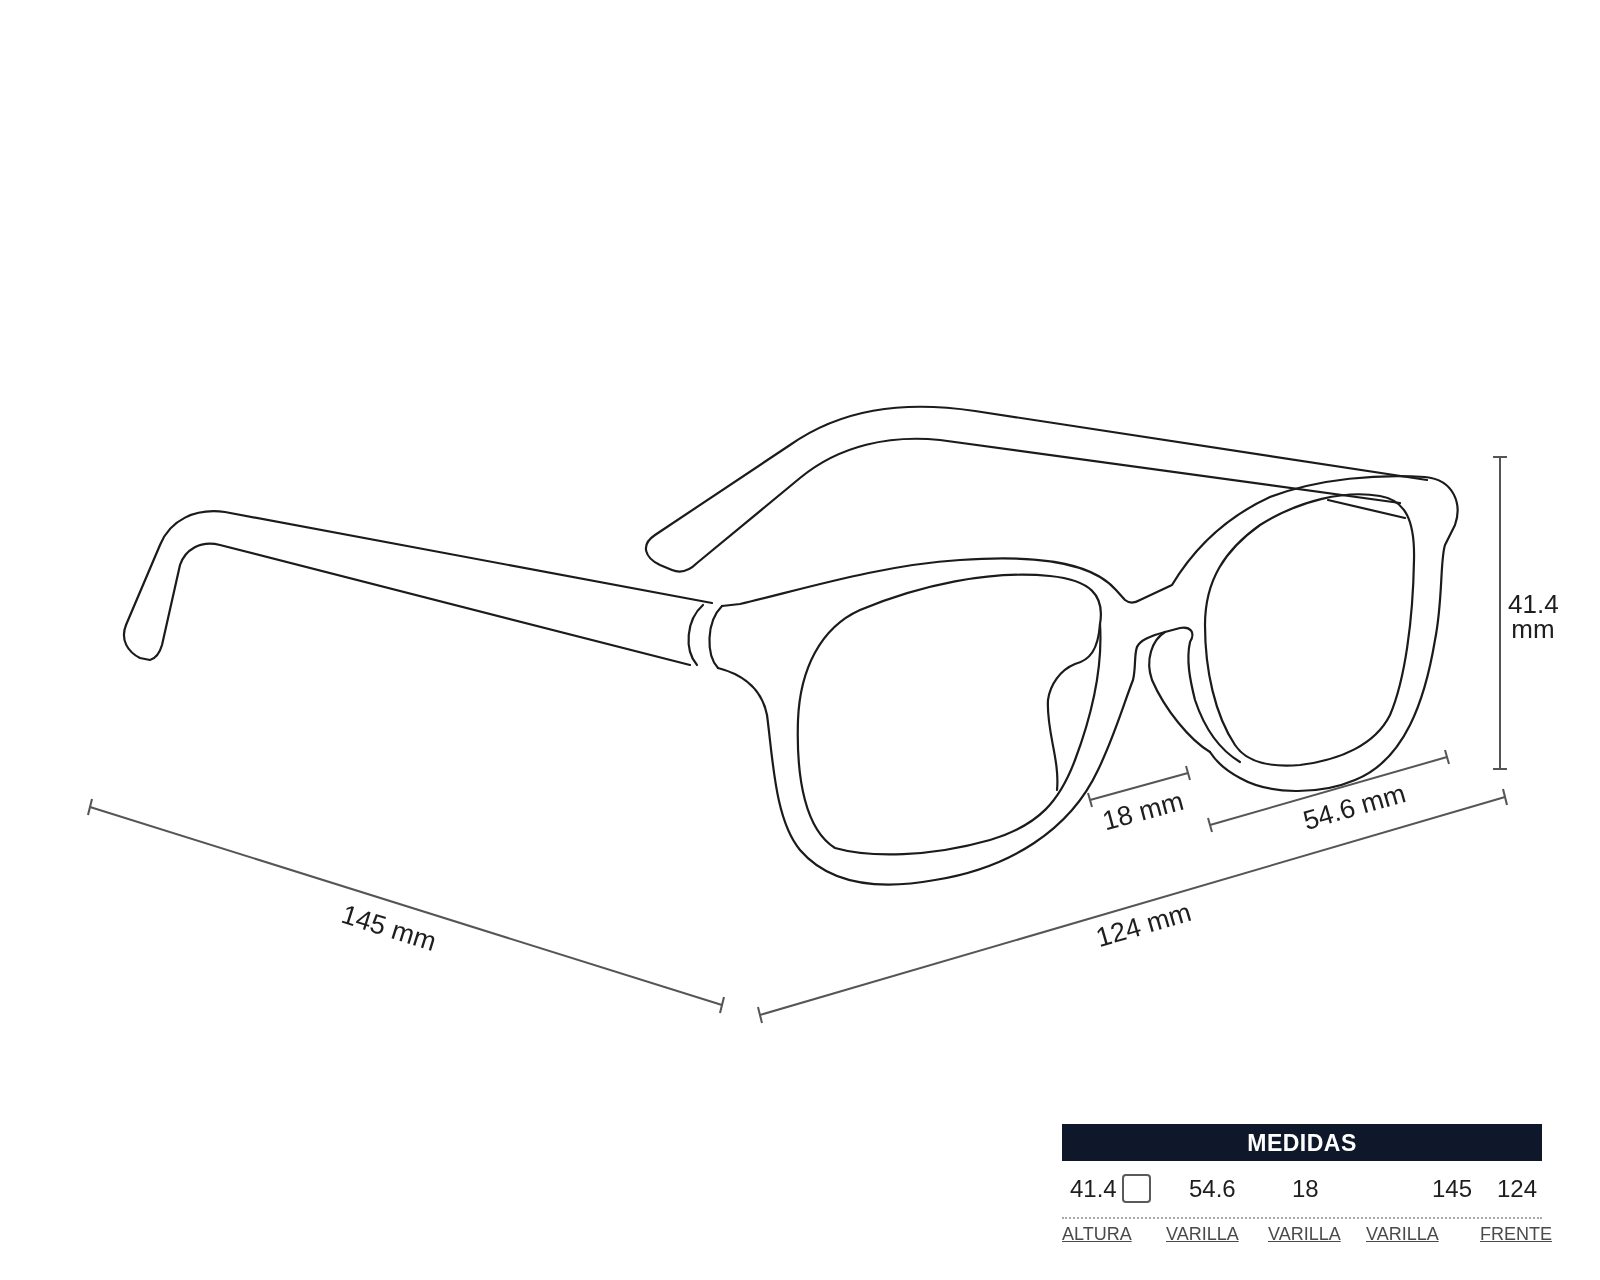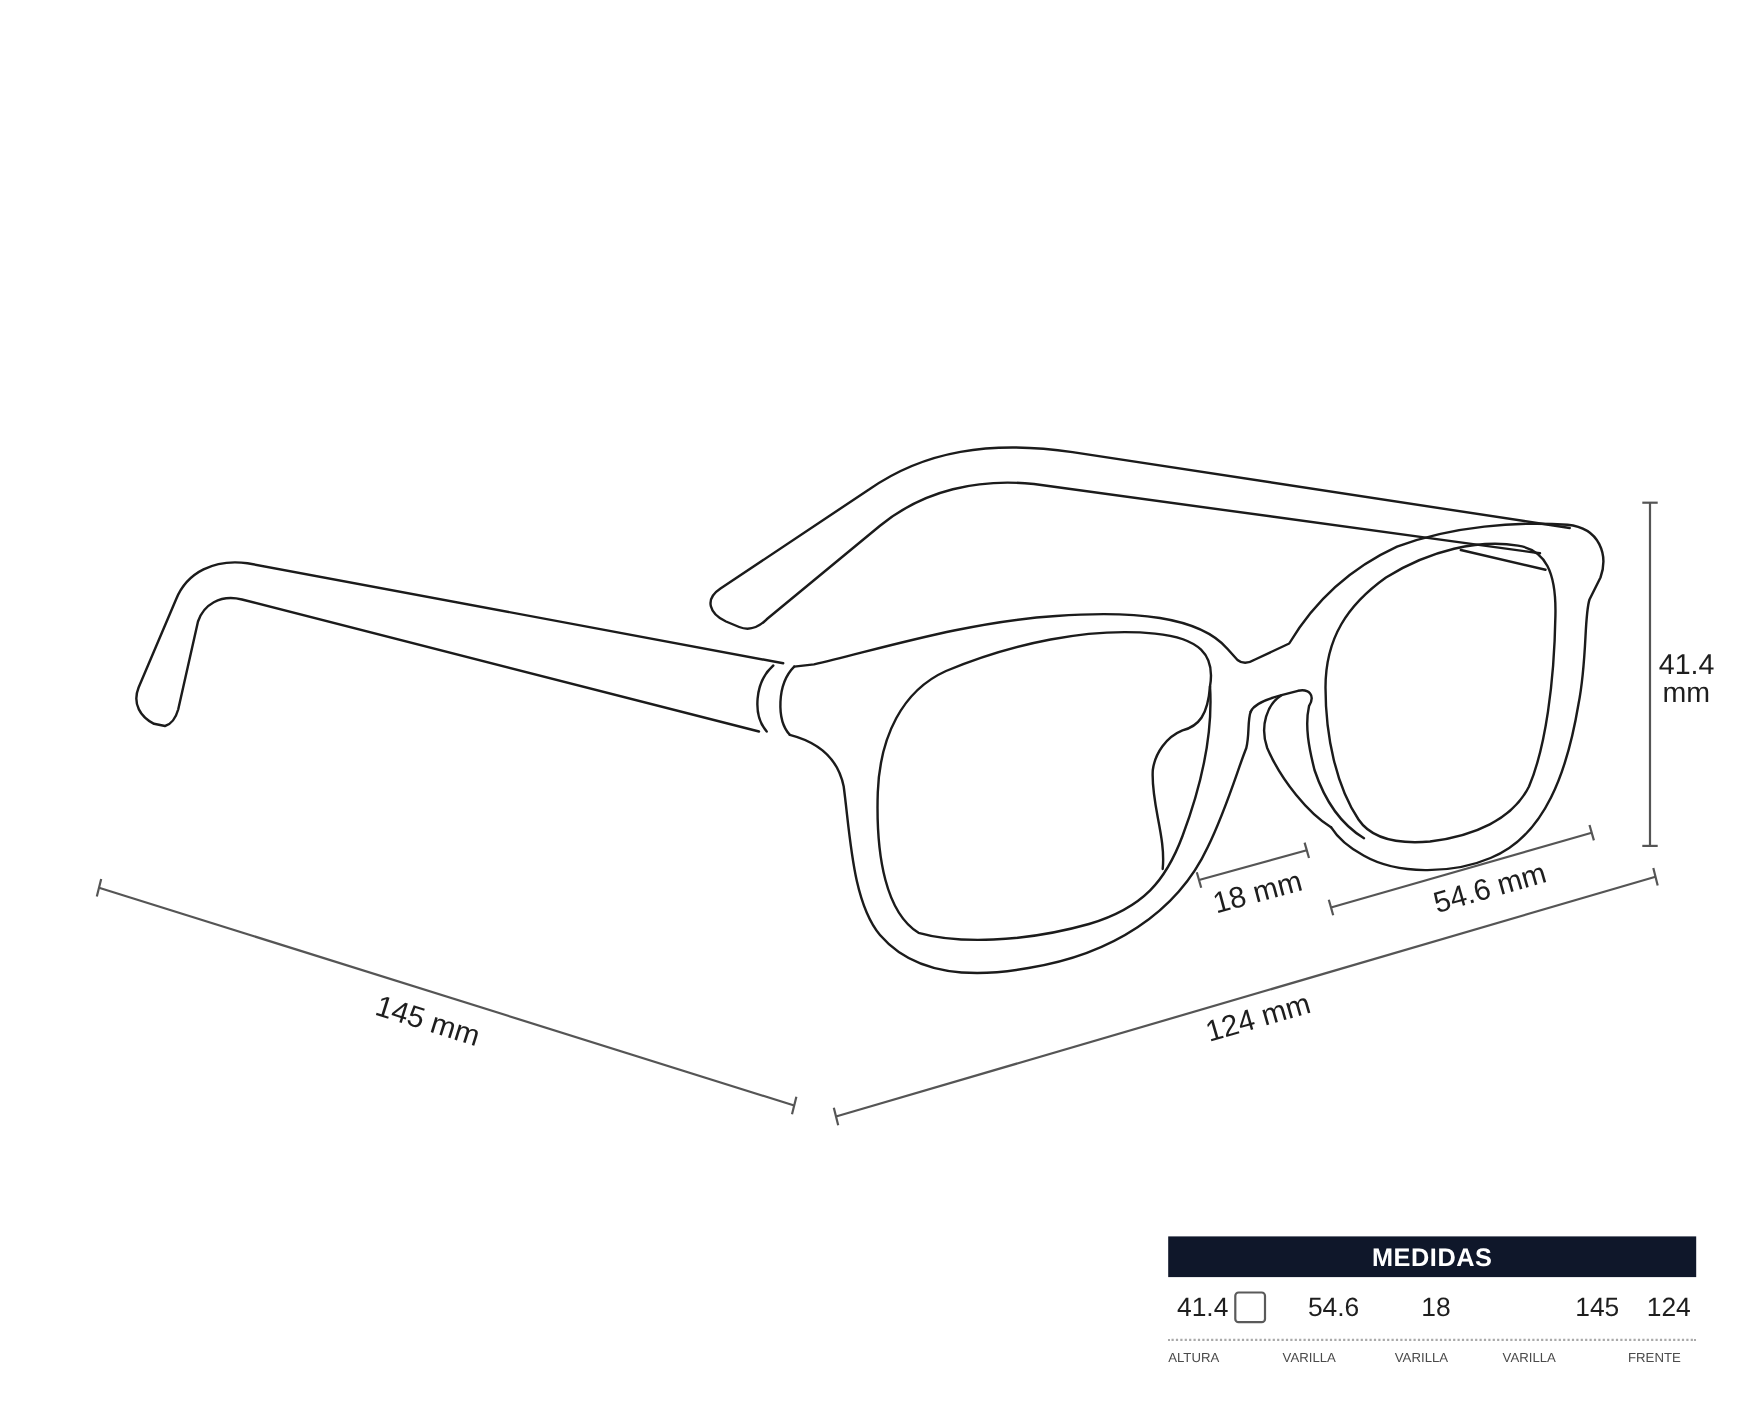--- a/index.html
+++ b/index.html
@@ -13,21 +13,21 @@
   .vlabel { position: absolute; font-size: 26px; color: #1e1e1e; text-align: center; line-height: 25px; }
   #table { position: absolute; left: 1062px; top: 1124px; width: 480px; }
   #table-header { height: 37px; background: #0f172a; color: #ffffff; font-weight: bold;
                   font-size: 23px; text-align: center; line-height: 38px; letter-spacing: 0.5px; }
   #values-row { position: relative; height: 56px; }
   .val { position: absolute; top: 14px; font-size: 24px; color: #1e1e1e; line-height: 28px; }
   #shape-box { position: absolute; left: 60px; top: 50px; width: 29px; height: 29px;
                border: 2px solid #5a5a5a; border-radius: 4px; box-sizing: border-box; top: 49px; }
   #dotted { position: absolute; left: 0; top: 93px; width: 480px; border-top: 2px dotted #a9a9a9; }
   #labels-row { position: relative; height: 30px; }
-  .lab { position: absolute; top: 20px; font-size: 12px; color: #4a4a4a; line-height: 18px; }
+  .lab { position: absolute; top: 20px; font-size: 18px; color: #4a4a4a; line-height: 18px; text-decoration: underline; }
 </style>
 </head>
 <body>
 
 <svg id="drawing" viewBox="0 0 1600 1280" xmlns="http://www.w3.org/2000/svg">
 
   <g>
     <path class="frame" d="M 1427 480 L 975 411 C 900 400 840 410 790 445 L 655 535
                            C 640 545 645 558 660 565 L 672 570 C 682 574 690 570 697 563
                            L 800 478 C 840 445 890 435 940 440 L 1400 503"></path>

